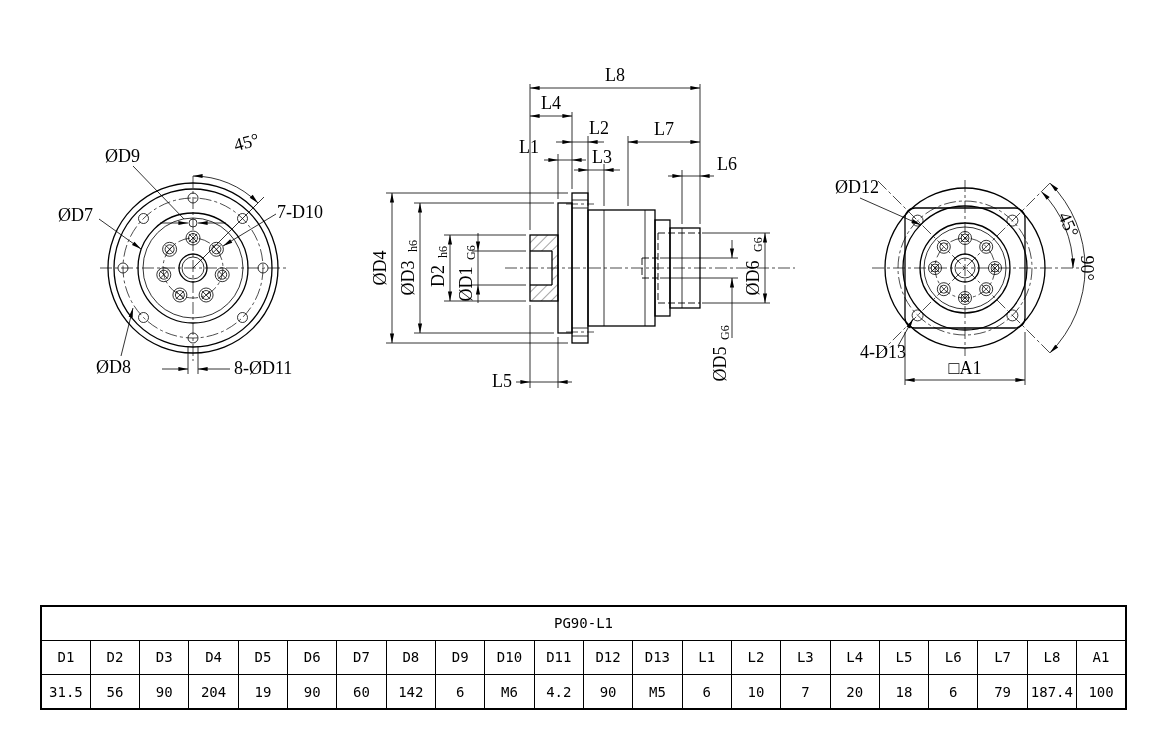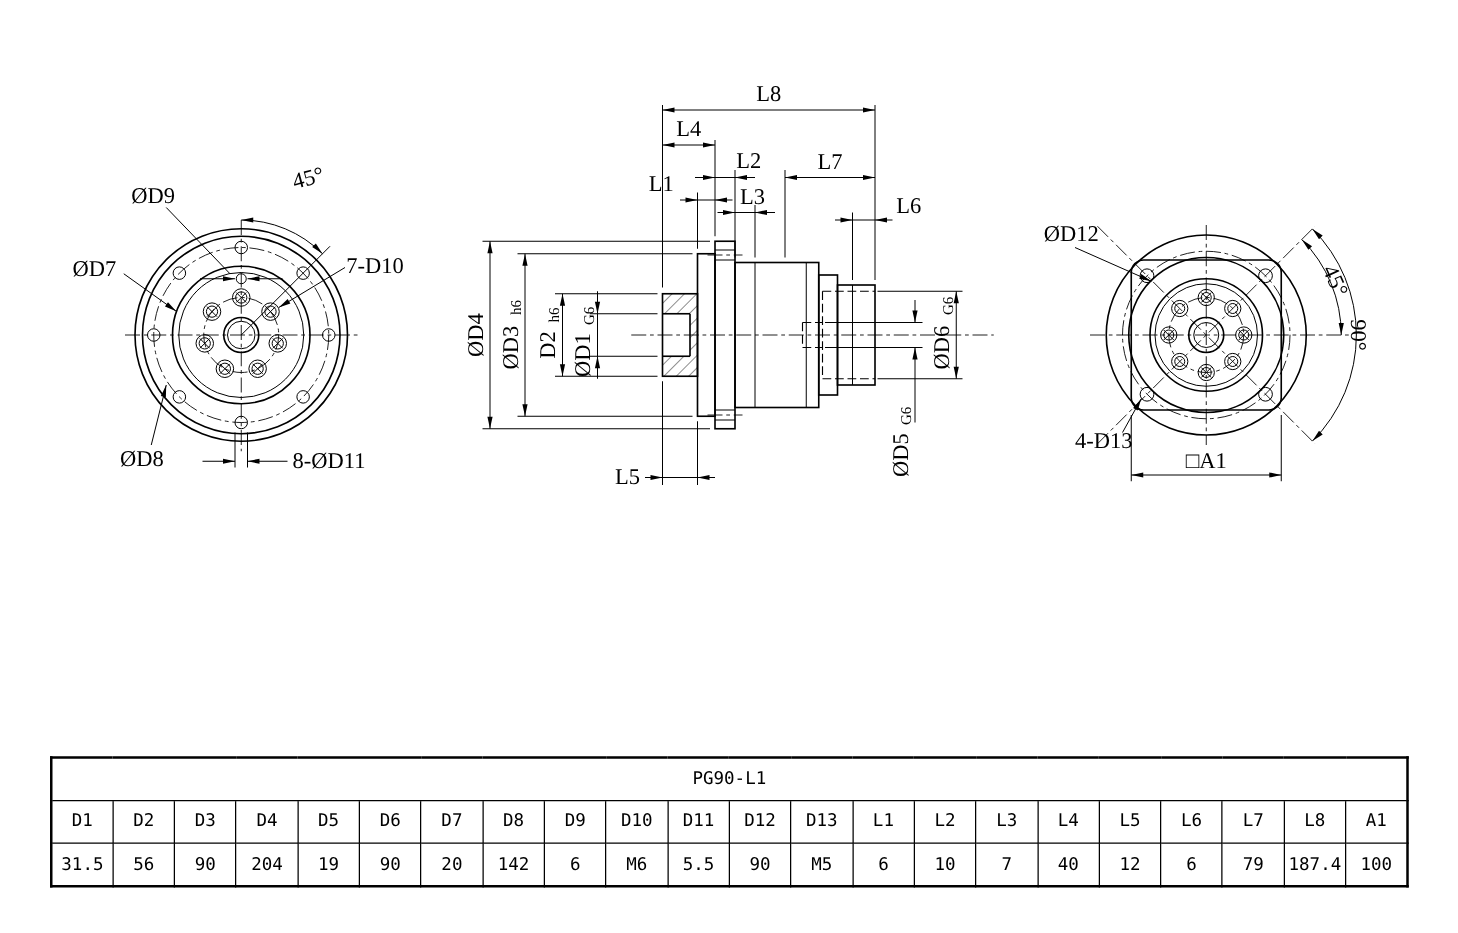--- a/index.html
+++ b/index.html
@@ -396,32 +396,32 @@
       <th>L8</th>
       <th>A1</th>
     </tr>
     <tr>
       <td>31.5</td>
       <td>56</td>
       <td>90</td>
       <td>204</td>
       <td>19</td>
       <td>90</td>
-      <td>20</td>
+      <td>60</td>
       <td>142</td>
       <td>6</td>
       <td>M6</td>
-      <td>5.5</td>
+      <td>4.2</td>
       <td>90</td>
       <td>M5</td>
       <td>6</td>
       <td>10</td>
       <td>7</td>
-      <td>40</td>
-      <td>12</td>
+      <td>20</td>
+      <td>18</td>
       <td>6</td>
       <td>79</td>
       <td>187.4</td>
       <td>100</td>
     </tr>
   </tbody>
 </table>
 
 </div>
 

